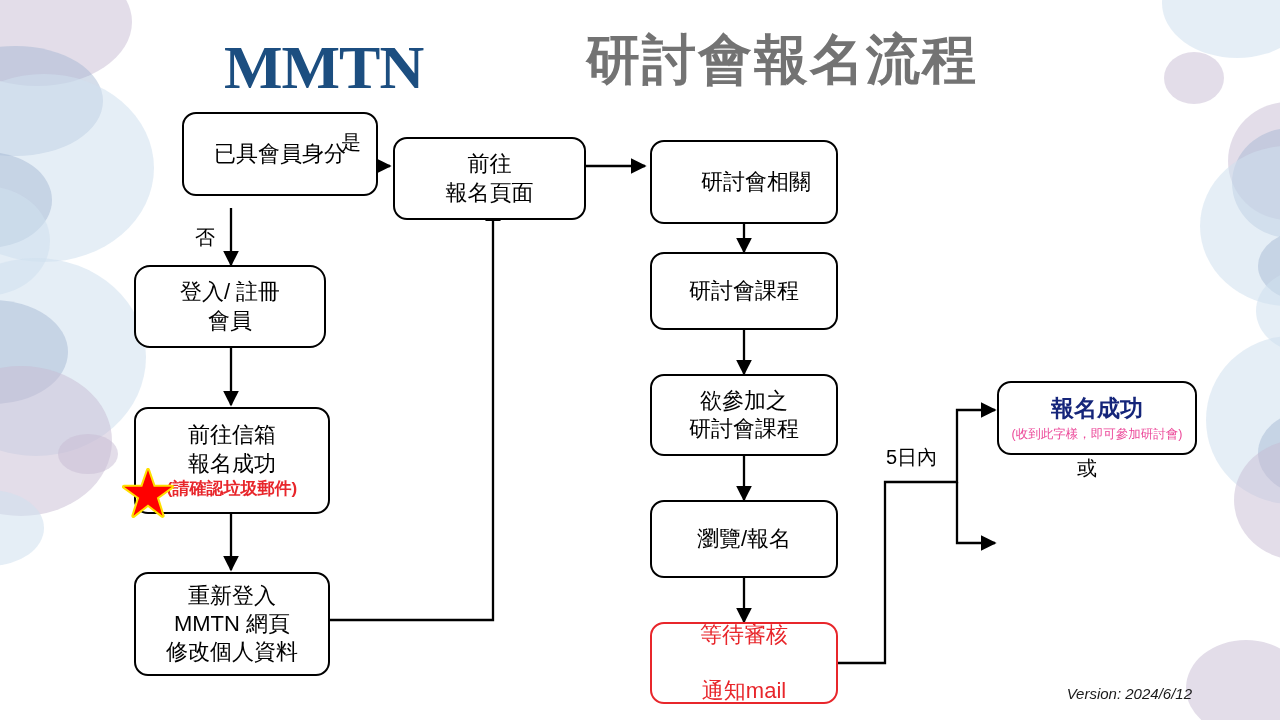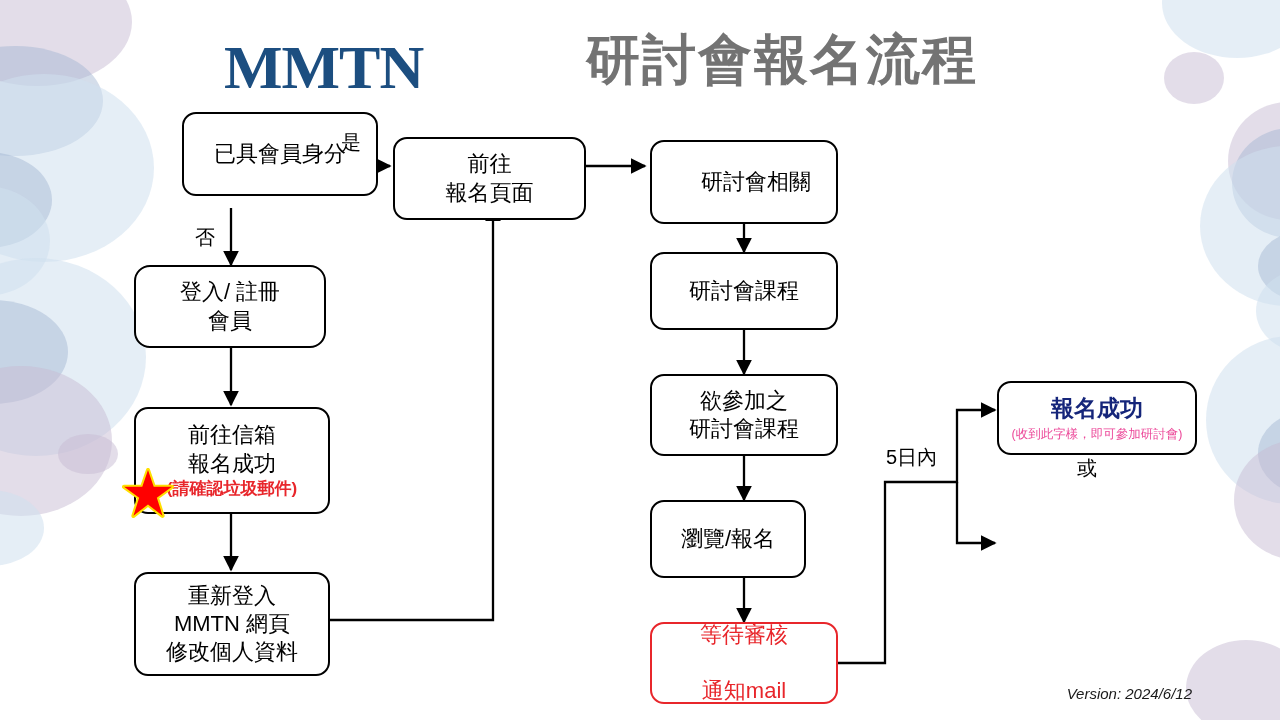--- a/index.html
+++ b/index.html
@@ -242,21 +242,21 @@
 
   <div class="node" style="left:650px; top:252px; width:188px; height:78px;">
     <span class="ln">研討會課程</span>
   </div>
 
   <div class="node" style="left:650px; top:374px; width:188px; height:82px;">
     <span class="ln">欲參加之</span>
     <span class="ln">研討會課程</span>
   </div>
 
-  <div class="node" style="left:650px; top:500px; width:156px; height:78px;">
+  <div class="node" style="left:650px; top:500px; width:188px; height:78px;">
     <span class="ln">瀏覽/報名</span>
   </div>
 
   <div class="node alert" style="left:650px; top:622px; width:188px; height:82px;">
     <span class="ln">等待審核</span>
     <span class="ln">通知mail</span>
   </div>
 
   <div class="node" style="left:997px; top:381px; width:200px; height:74px;">
     <span class="headline-blue">報名成功</span>

